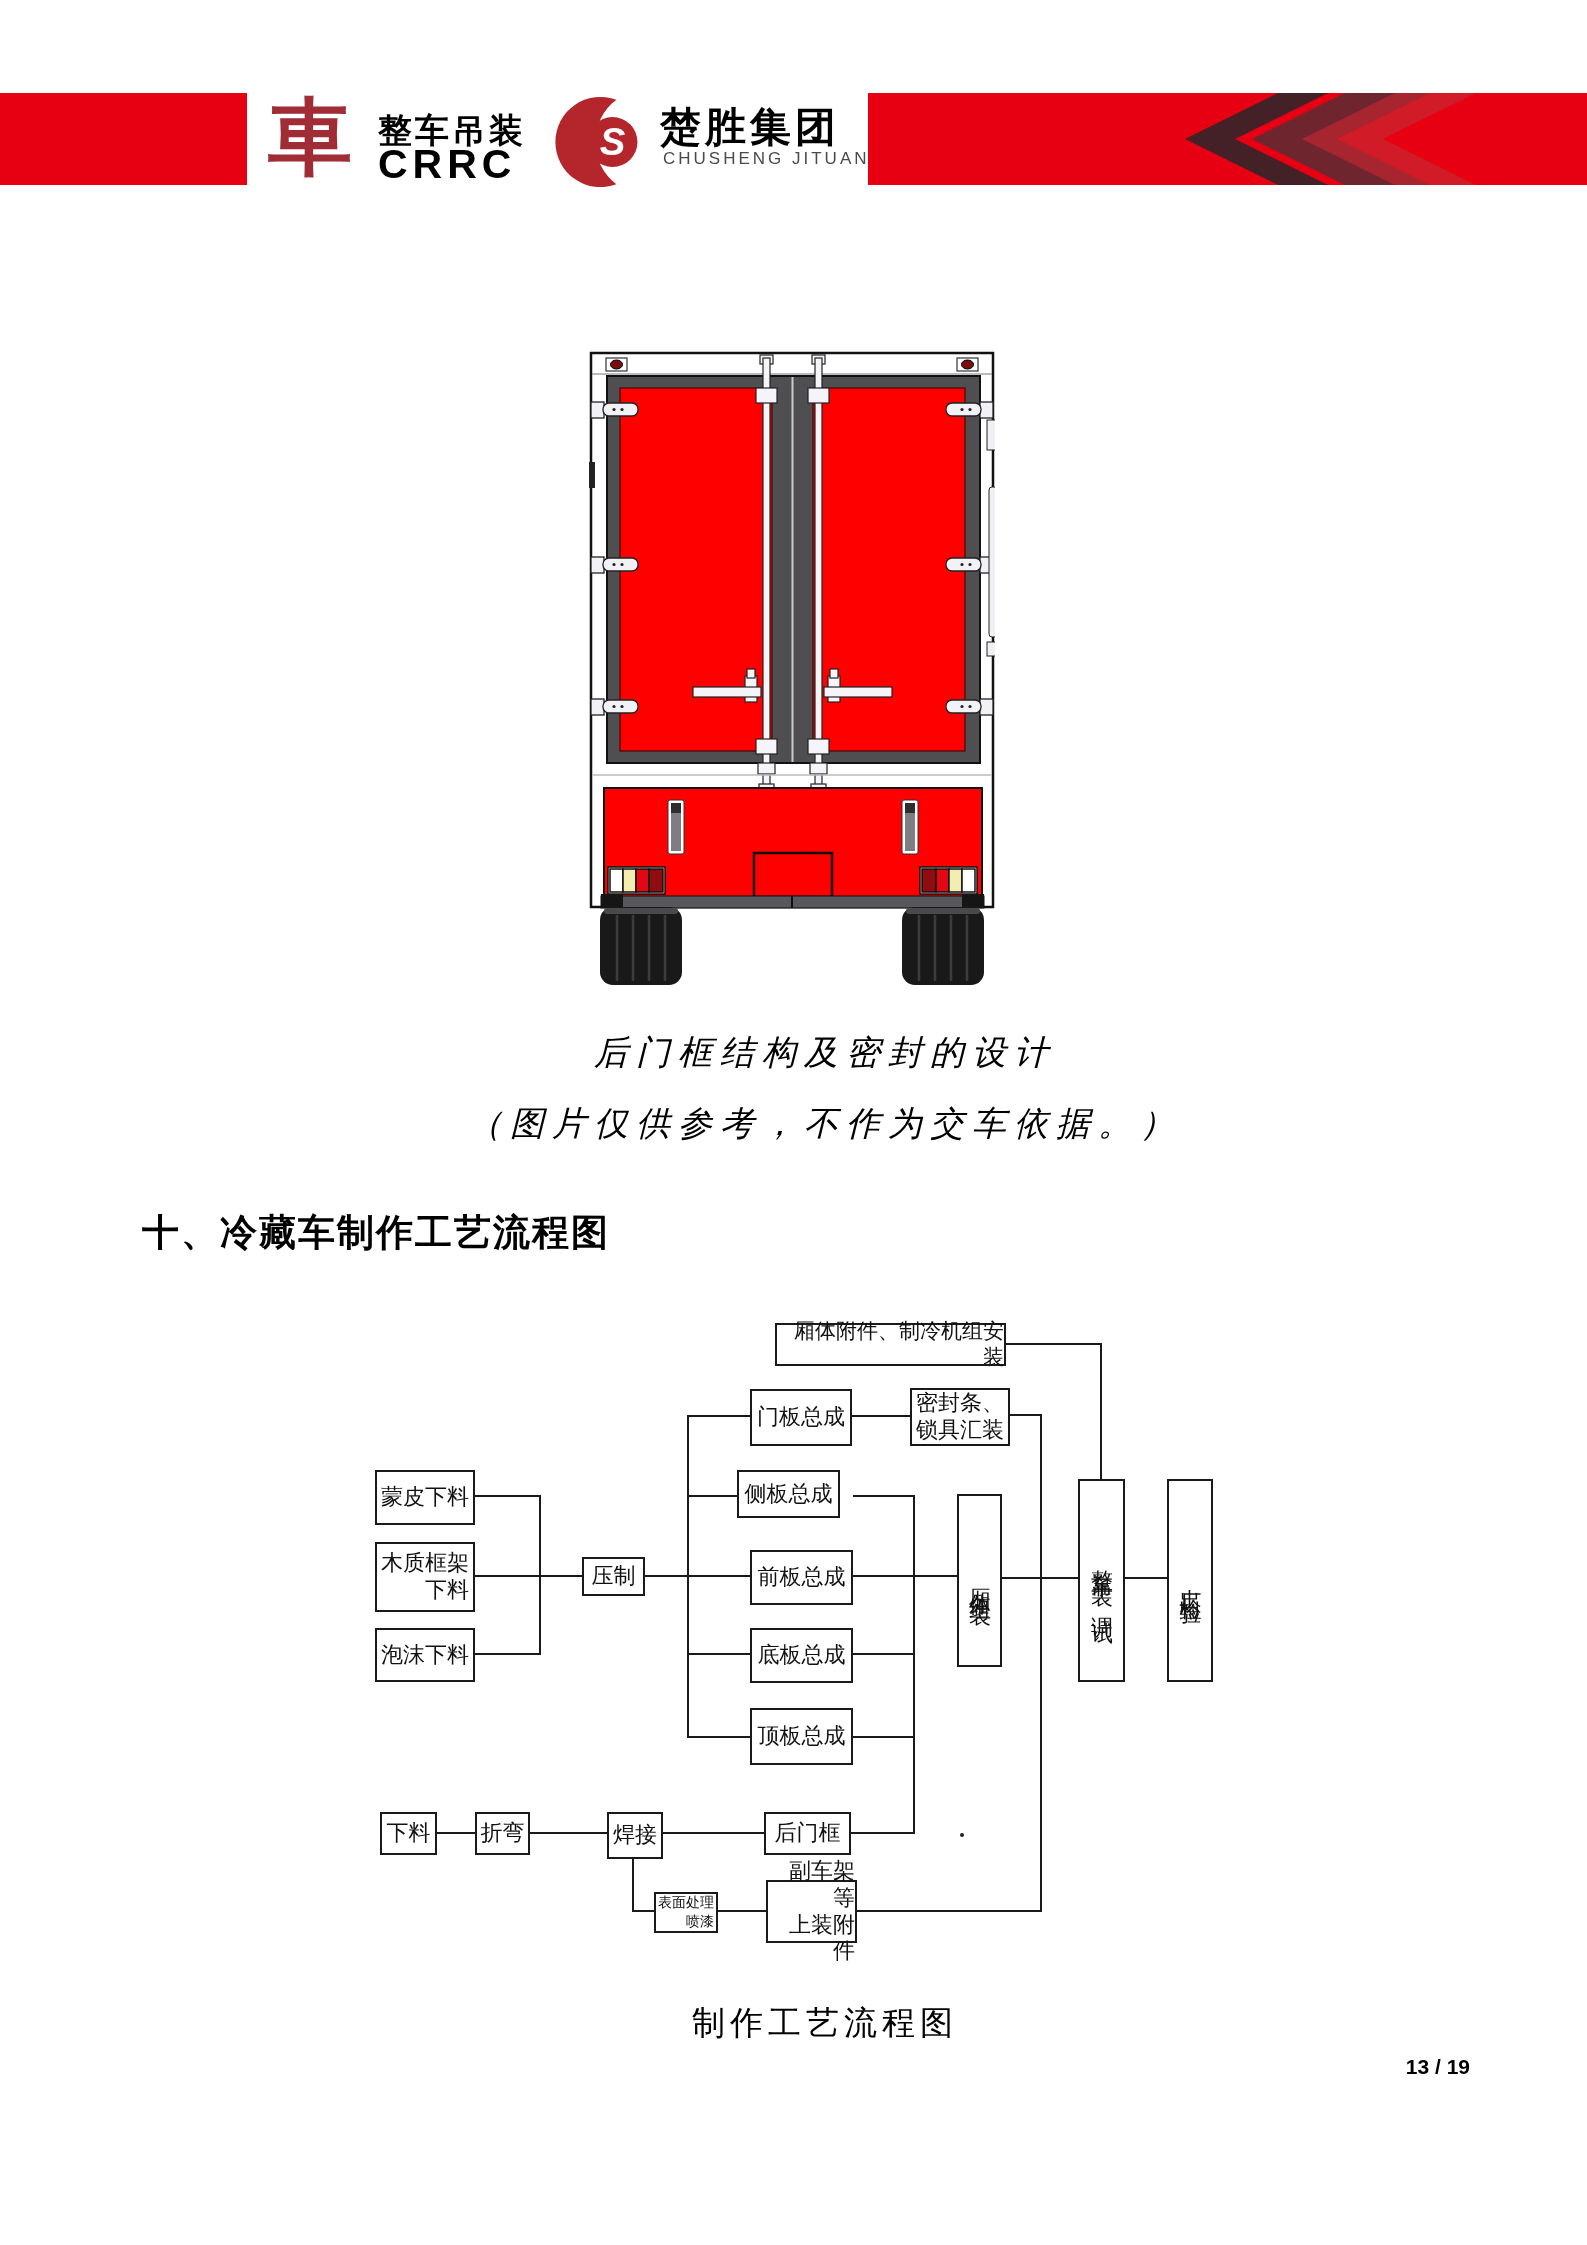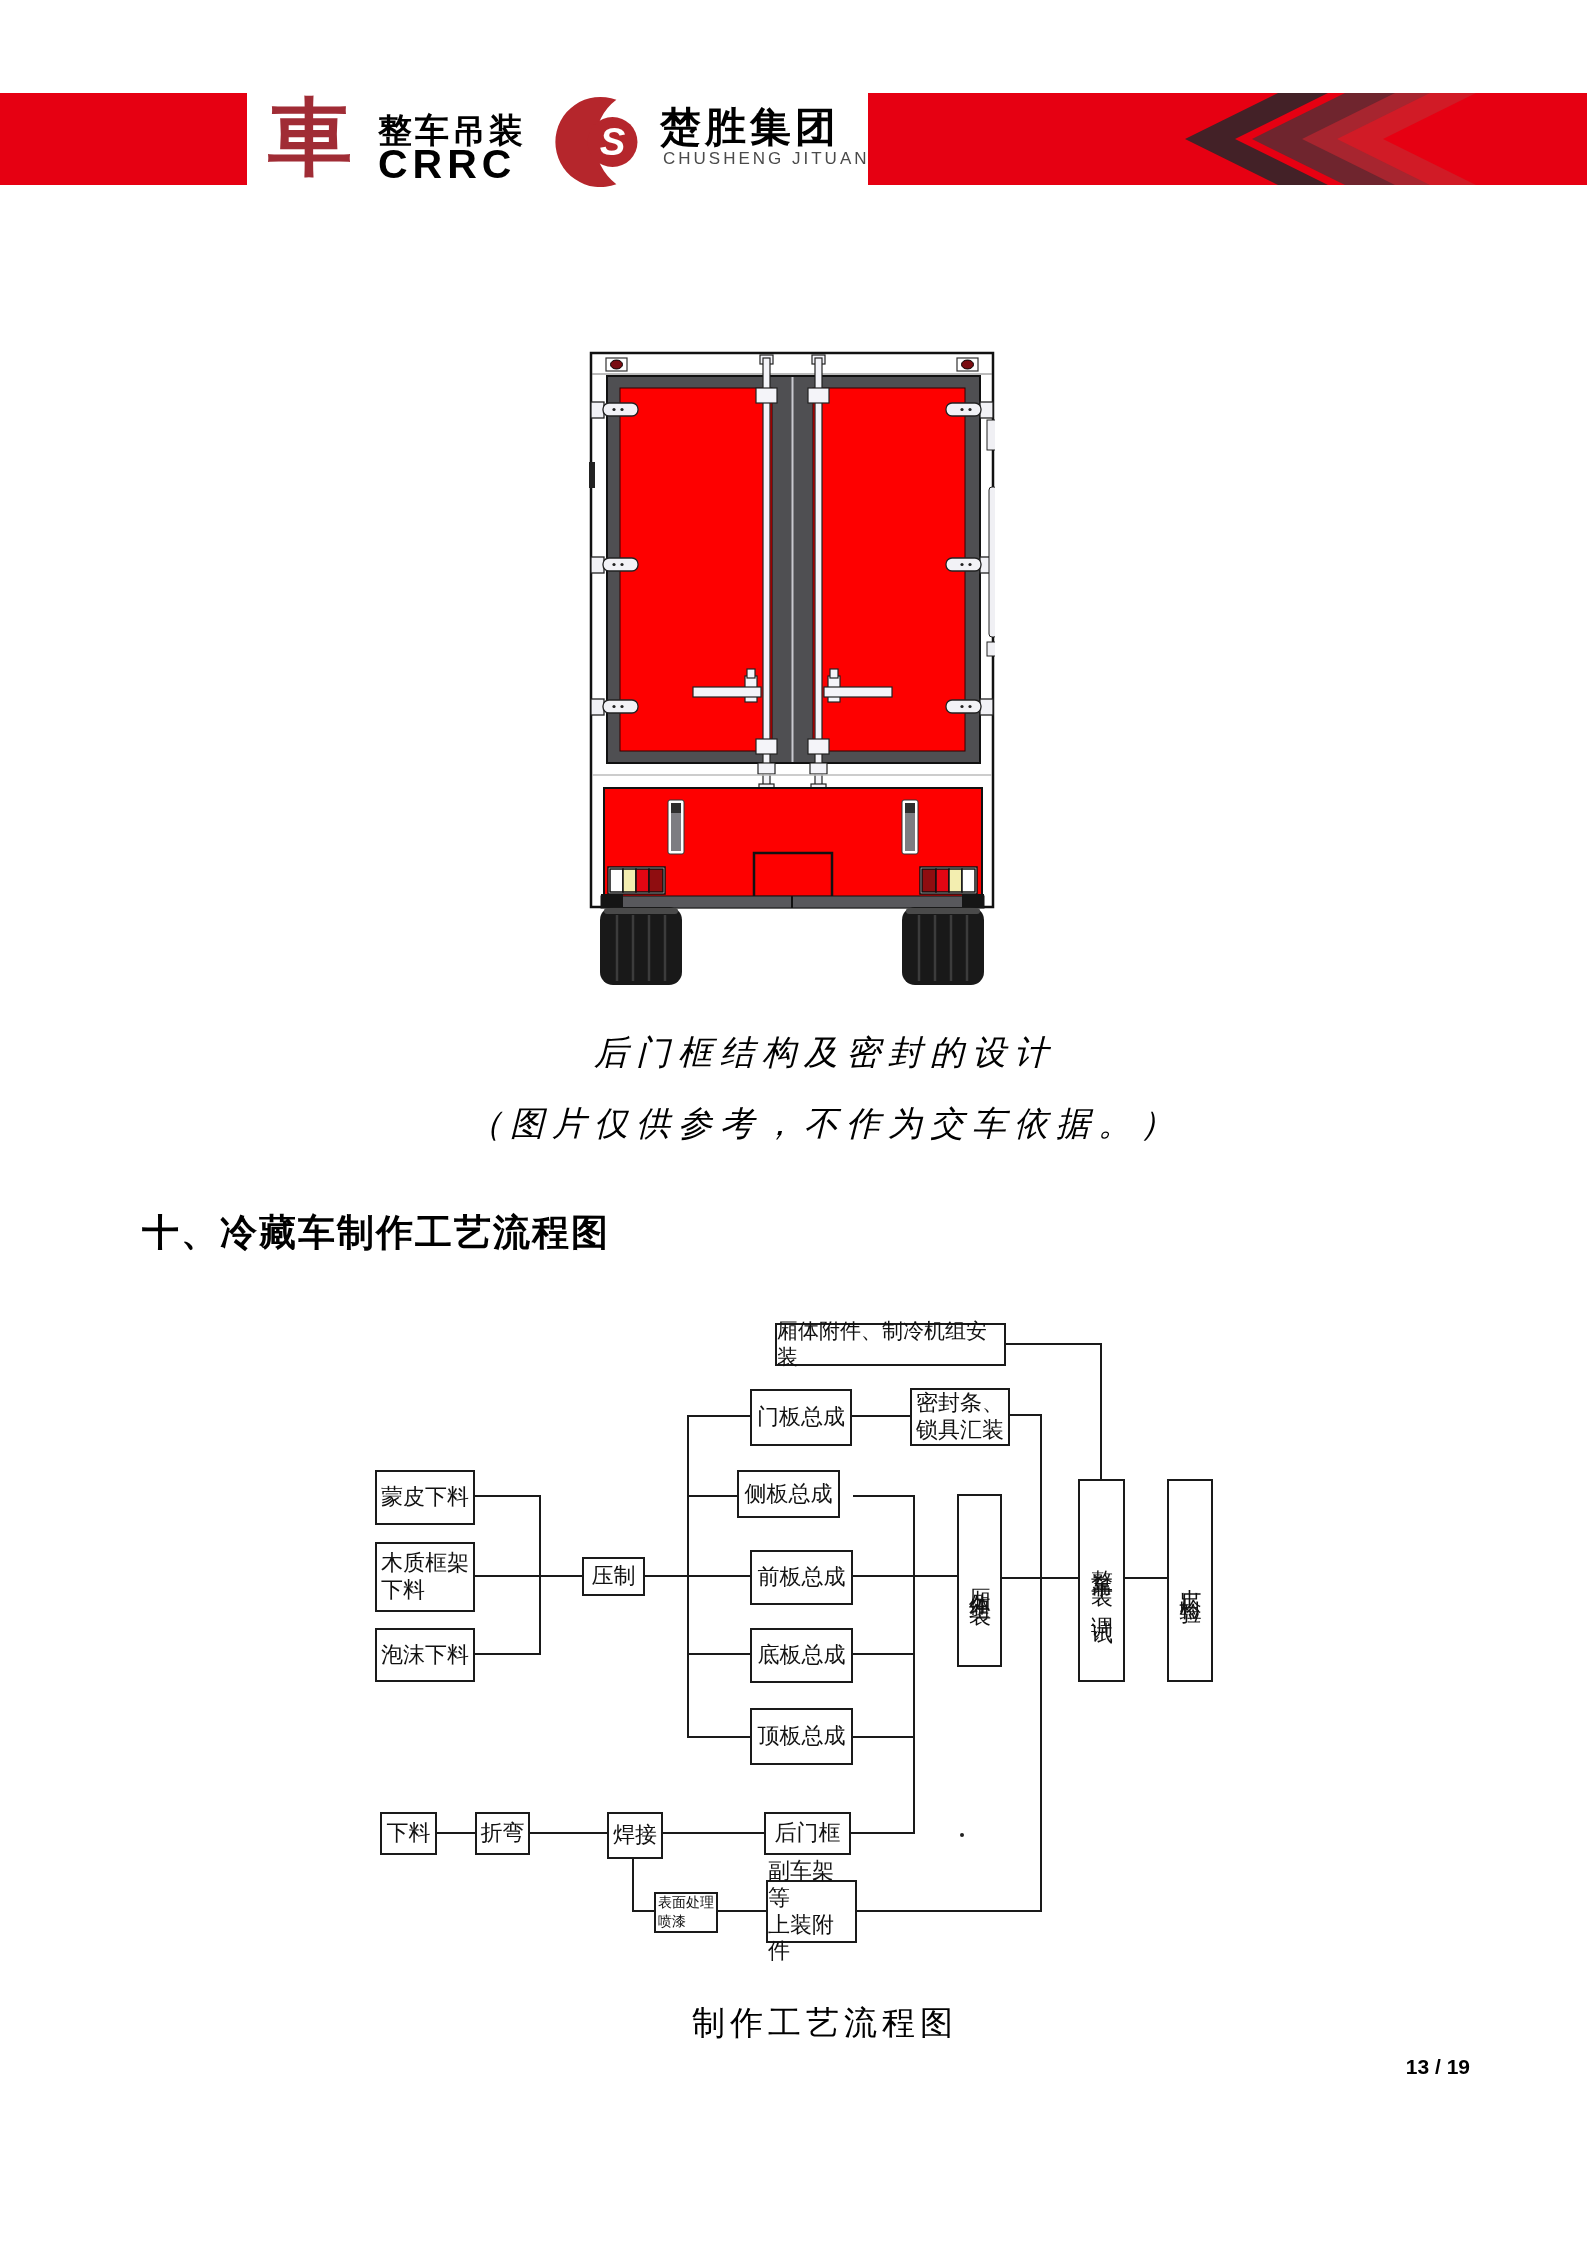--- a/index.html
+++ b/index.html
@@ -26,21 +26,21 @@
   .para{position:absolute;left:142px;top:185px;width:1380px;font-size:30px;line-height:73px;
         letter-spacing:4px;white-space:nowrap;}
   .para .indent{text-indent:60px;}
 
   .caption{position:absolute;left:130px;width:1390px;text-align:center;font-style:italic;
            font-size:34px;letter-spacing:8px;}
   .heading{position:absolute;left:142px;top:1208px;font-size:37px;font-weight:bold;letter-spacing:2px;}
 
   
   .fc-box{position:absolute;box-sizing:border-box;border:2px solid #1a1a1a;background:#fff;
-          display:flex;align-items:center;justify-content:center;text-align:left;
+          display:flex;align-items:center;justify-content:center;text-align:right;
           font-size:22px;line-height:1.22;white-space:pre-line;color:#111;}
   .fc-box.vbox{writing-mode:vertical-rl;text-orientation:upright;letter-spacing:5px;}
   .fc-box.small{font-size:14px;line-height:1.3;}
   .fc-box.wide{font-size:21px;letter-spacing:0px;}
   .fc-line{position:absolute;background:#1a1a1a;}
   .stray-dot{position:absolute;left:960px;top:1833px;width:4px;height:4px;background:#222;border-radius:50%;}
 
   .flow-caption{position:absolute;left:130px;top:2001px;width:1390px;text-align:center;
                 font-size:33px;letter-spacing:5px;}
   .page-num{position:absolute;left:130px;top:2055px;width:1340px;text-align:right;font-size:21px;font-weight:bold;

